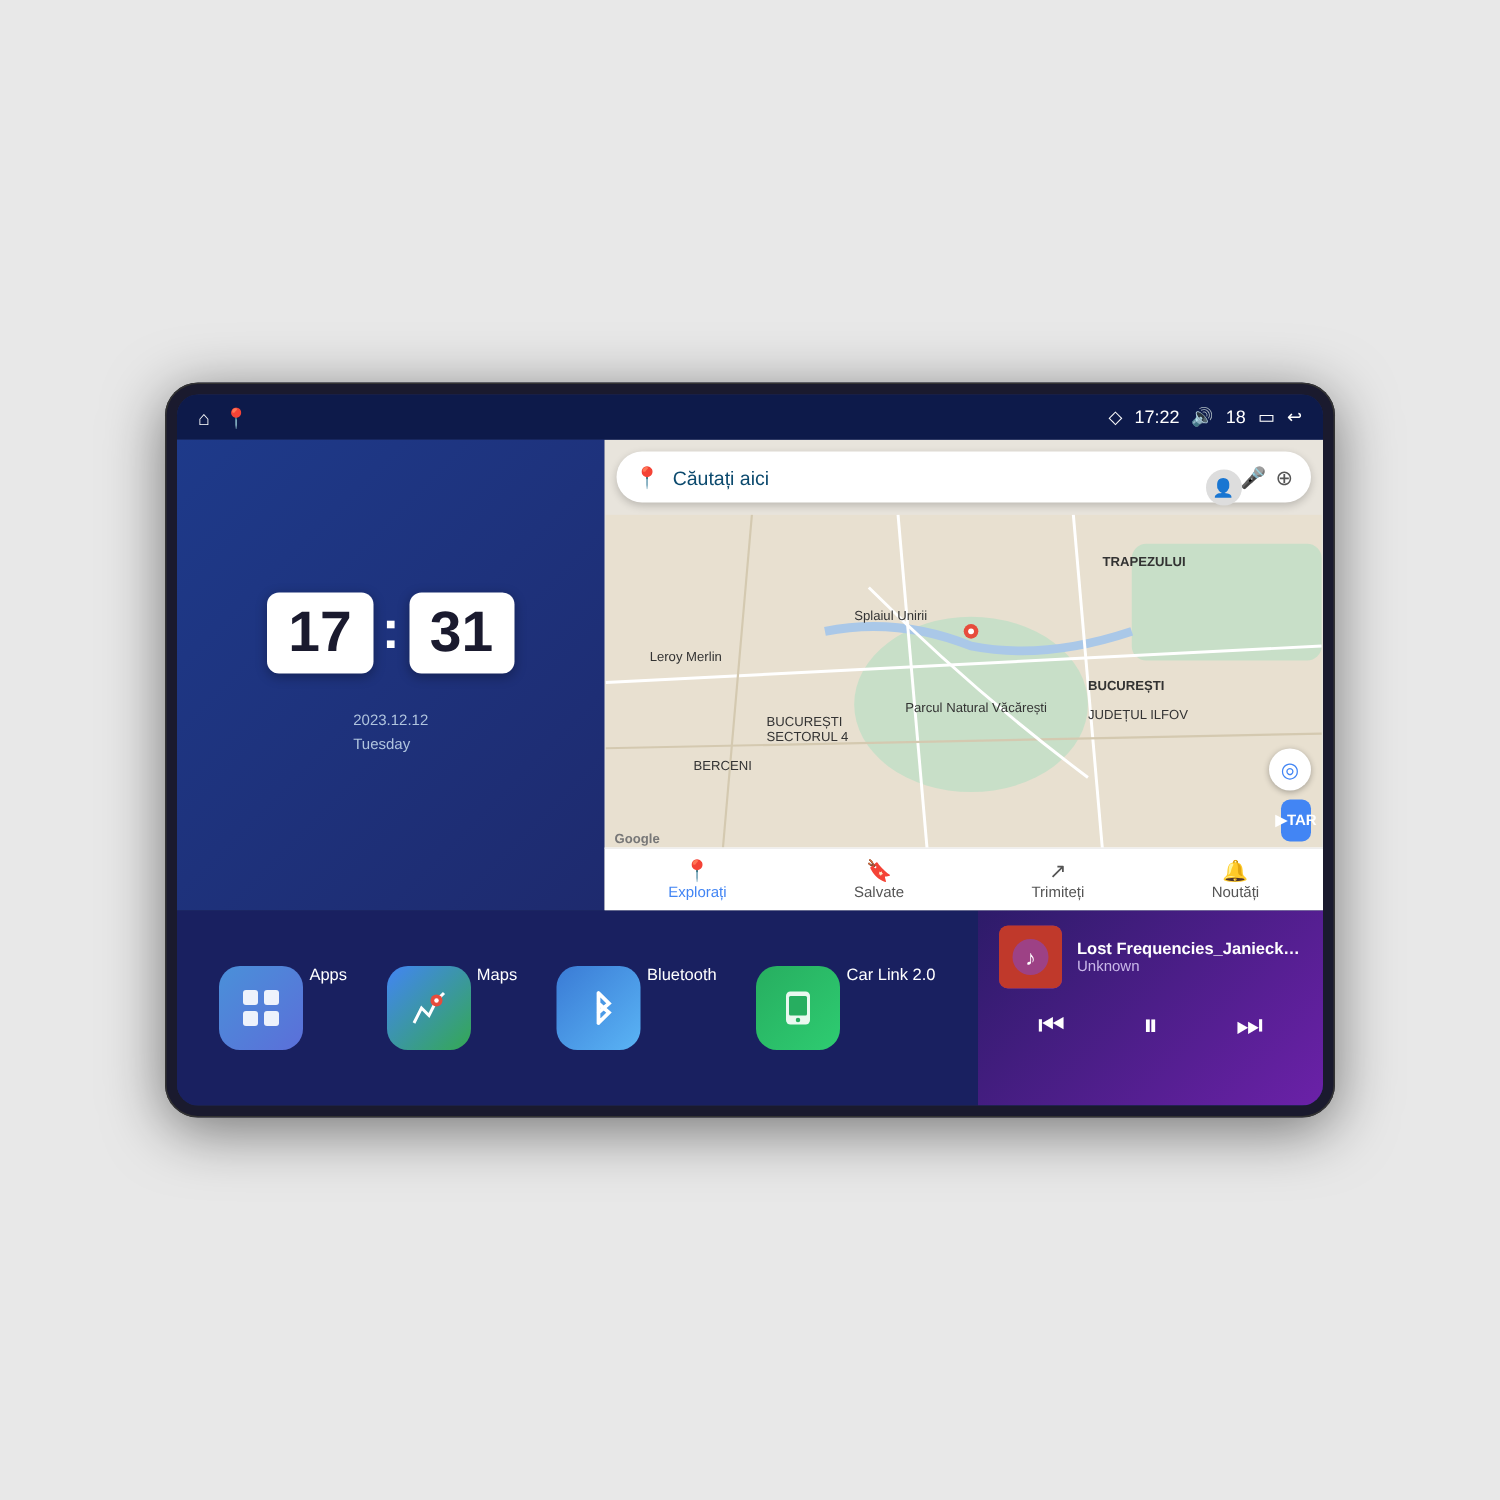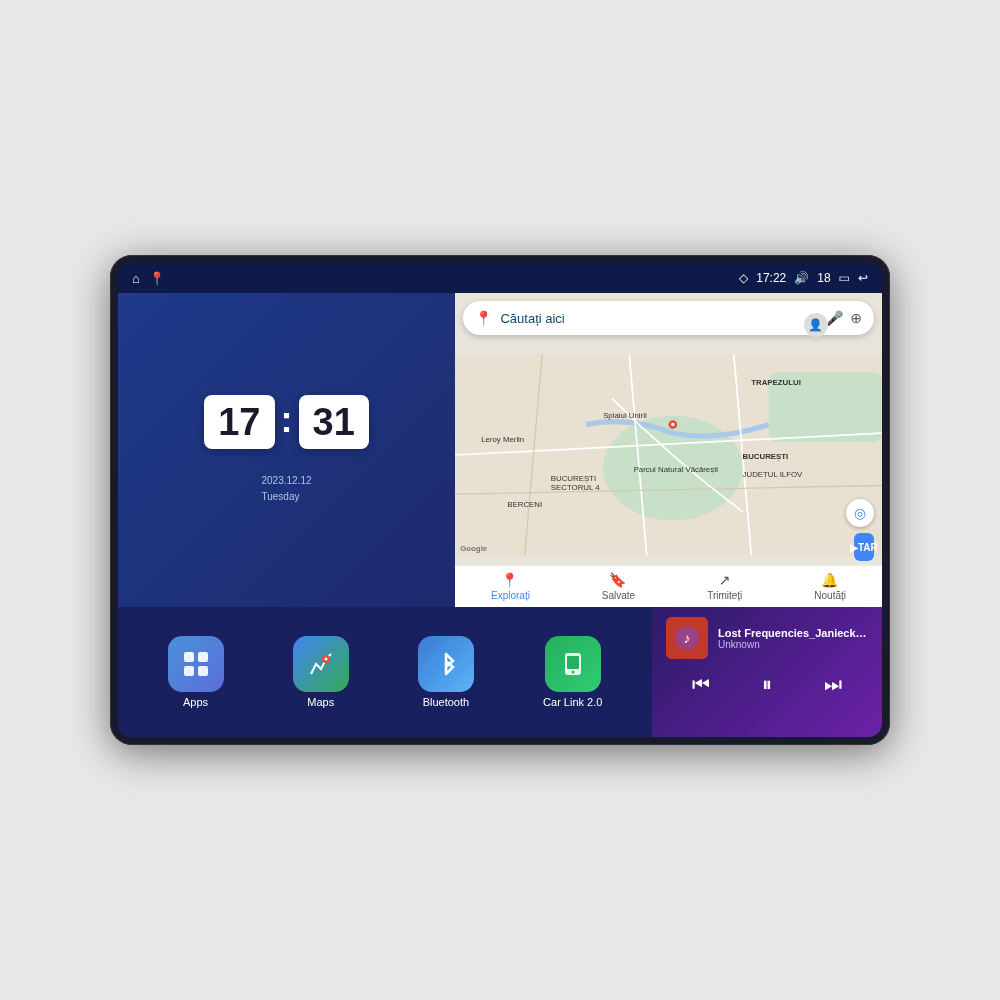--- a/index.html
+++ b/index.html
@@ -73,21 +73,21 @@
 
     
     .top-section {
       display: flex;
       flex: 1;
       overflow: hidden;
     }
 
     
     .clock-panel {
-      width: 337px;
+      width: 285px;
       flex-shrink: 0;
       background: linear-gradient(135deg, #1e3a8a, #1e2a6e);
       display: flex;
       flex-direction: column;
       align-items: center;
       justify-content: center;
       padding: 20px;
       gap: 24px;
     }
 
@@ -221,22 +221,21 @@
     .apps-grid {
       flex: 1;
       display: flex;
       align-items: center;
       justify-content: space-around;
       padding: 10px 15px;
     }
 
     .app-item {
       display: flex;
-      flex-direction: column;
-      align-items: center;
+      flex-direction: row;
       gap: 4px;
       cursor: pointer;
     }
 
     .app-icon-wrapper {
       width: 56px;
       height: 56px;
       border-radius: 14px;
       display: flex;
       align-items: center;

